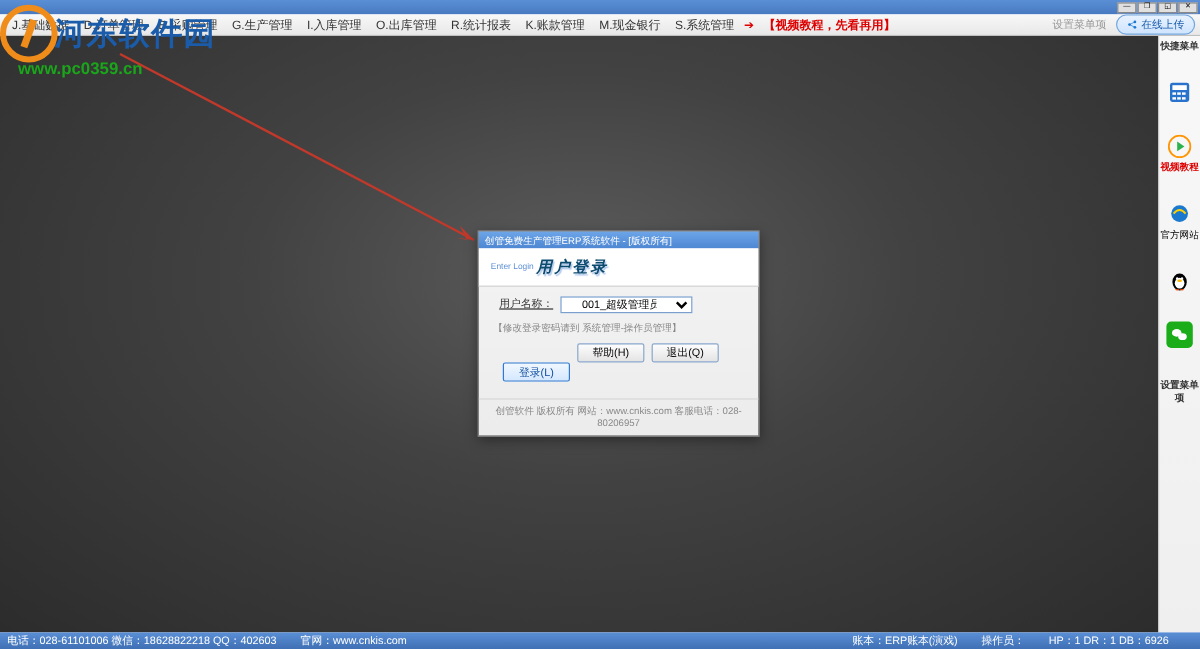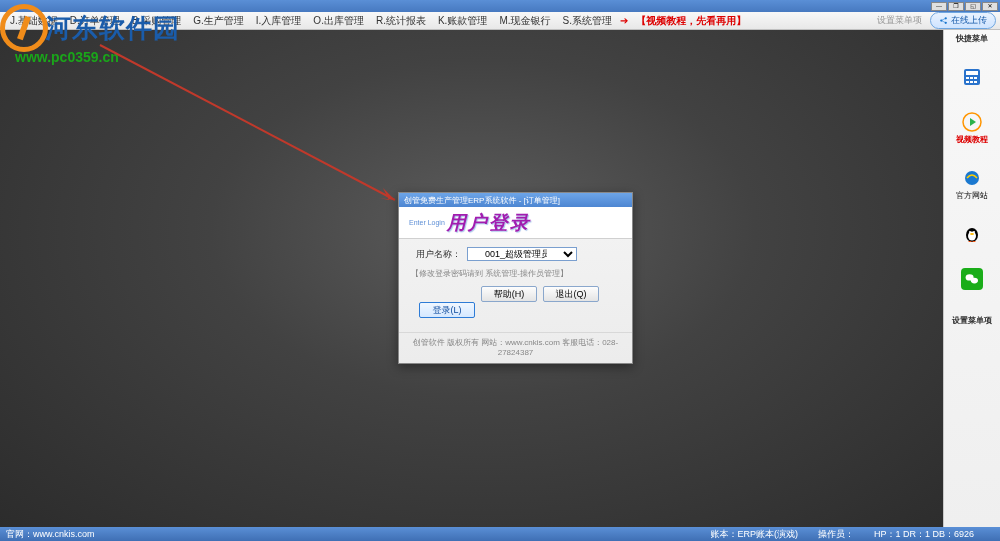--- a/index.html
+++ b/index.html
@@ -31,36 +31,36 @@
     .watermark .url { color: #1aa51a; font-size: 14px; font-weight: bold; margin-left: 15px; margin-top: -3px; }
 
     
     .arrow-anno { position:absolute; top:40px; left:95px; width:310px; height:170px; pointer-events:none; }
 
     
     .login-dialog { position: absolute; left: 398px; top: 192px; width: 235px; background: linear-gradient(#f4f4f4, #ececec); border: 1px solid #888; box-shadow: 0 3px 10px rgba(0,0,0,0.4); }
     .login-dialog .dlg-title { height: 14px; background: linear-gradient(#6da5e8,#4d86d2); color: #fff; font-size: 8px; display: flex; align-items: center; padding: 0 5px; }
     .login-dialog .banner { height: 32px; background: #fff; display: flex; align-items: center; padding-left: 10px; border-bottom: 1px solid #d0d0d0; }
     .login-dialog .banner .small { font-size: 7px; color: #5f90d6; margin-right: 2px; }
-    .login-dialog .banner .big { font-size: 19px; font-weight: bold; color: #a21caf; letter-spacing: 2px; font-style: italic; text-shadow: 1px 1px 1px #aac5ea; }
+    .login-dialog .banner .big { font-size: 13px; font-weight: bold; color: #0c4a6e; letter-spacing: 2px; font-style: italic; text-shadow: 1px 1px 1px #aac5ea; }
     .login-dialog .form { padding: 8px 12px; font-size: 9px; color: #333; }
-    .login-dialog .row { display: flex; align-items: flex-end; margin-bottom: 6px; }
+    .login-dialog .row { display: flex; align-items: flex-start; margin-bottom: 6px; text-decoration: underline; }
     .login-dialog .row label { width: 50px; text-align: right; margin-right: 6px; }
     .login-dialog .row .field { flex: 1; }
     .login-dialog select, .login-dialog input[type=password] { width: 110px; height: 14px; font-size: 9px; border: 1px solid #7a9fcf; background: #fff; padding: 0 13px; }
     .login-dialog .notes { font-size: 8px; line-height: 13px; margin: 4px 0 6px 0; }
     .login-dialog .notes .blue { color: #1a5caa; }
     .login-dialog .notes .gray { color: #888; }
     .login-dialog .btns { display: flex; gap: 6px; justify-content: flex-start; margin-left: 8px; margin-bottom: 6px; }
     .login-dialog .btns button { width: 56px; height: 16px; font-size: 9px; background: linear-gradient(#fdfdfd,#e4e4e4); border: 1px solid #8aa7cc; border-radius: 2px; cursor: pointer; }
     .login-dialog .btns button.primary { border-color: #2d7bd6; color: #0d4a9d; background: linear-gradient(#f0f7ff,#d5e8ff); margin-top: 16px; }
     .login-dialog .footer { font-size: 8px; color: #888; text-align: center; padding: 4px 0 6px 0; border-top: 1px solid #d8d8d8; }
 
     
-    .sidebar { position: absolute; top: 30px; right: 0; bottom: 14px; width: 57px; background: linear-gradient(#f8f8f8,#efefef); border-left: 1px solid #c8c8c8; display: flex; flex-direction: column; align-items: center; font-size: 8px; text-align: center; padding-top: 3px; gap: 18px; }
+    .sidebar { position: absolute; top: 30px; right: 0; bottom: 14px; width: 35px; background: linear-gradient(#f8f8f8,#efefef); border-left: 1px solid #c8c8c8; display: flex; flex-direction: column; align-items: center; font-size: 8px; text-align: center; padding-top: 3px; gap: 18px; }
     .sidebar .hdr { font-weight: bold; color: #333; margin-bottom: 2px; }
     .sidebar .sitm { cursor: pointer; padding: 2px 0; }
     .sidebar .sitm .ic { width: 22px; height: 22px; margin: 0 auto 1px auto; display:flex; align-items:center; justify-content:center; border-radius: 4px; }
     .sidebar .sitm.red { color: #d00; font-weight: bold; }
 
     
     .statusbar { position: absolute; bottom: 0; left: 0; right: 0; height: 14px; background: linear-gradient(#5a8fd6, #3f6fb4); color: #fff; font-size: 9px; display: flex; align-items: center; padding: 0 6px; }
     .statusbar .sec { margin-right: 20px; }
     .statusbar .flex { flex: 1; }
   </style>
@@ -110,21 +110,21 @@
   </div>
   <div class="url">www.pc0359.cn</div>
 </div>
 
 <svg class="arrow-anno" viewBox="0 0 310 170">
   <line x1="5" y1="5" x2="300" y2="160" stroke="#c0392b" stroke-width="2"></line>
   <polygon points="300,160 288,148 294,160 284,158" fill="#c0392b"></polygon>
 </svg>
 
 <div class="login-dialog">
-  <div class="dlg-title">创管免费生产管理ERP系统软件 - [订单管理]</div>
+  <div class="dlg-title">创管免费生产管理ERP系统软件 - [版权所有]</div>
   <div class="banner">
     <span class="small">Enter Login</span>
     <span class="big">用户登录</span>
   </div>
   <div class="form">
     <div class="row">
       <label>用户名称：</label>
       <div class="field">
         <select>
           <option>001_超级管理员</option>
@@ -133,21 +133,21 @@
     </div>
     <div class="notes">
       <div class="gray">【修改登录密码请到 系统管理-操作员管理】</div>
     </div>
     <div class="btns">
       <button class="primary">登录(L)</button>
       <button>帮助(H)</button>
       <button>退出(Q)</button>
     </div>
   </div>
-  <div class="footer">创管软件 版权所有 网站：www.cnkis.com  客服电话：028-27824387</div>
+  <div class="footer">创管软件 版权所有 网站：www.cnkis.com  客服电话：028-80206957</div>
 </div>
 
 <div class="sidebar">
   <div class="hdr">快捷菜单</div>
 
   <div class="sitm">
     <div class="ic">
       <svg width="20" height="20" viewBox="0 0 20 20">
           <rect x="2" y="2" width="16" height="16" rx="2" fill="#2a73cc"></rect>
           <rect x="4" y="4" width="12" height="4" fill="#fff"></rect>
@@ -201,18 +201,19 @@
           <ellipse cx="7" cy="8" rx="5" ry="4" fill="#fff"></ellipse>
           <ellipse cx="13" cy="12" rx="4.5" ry="3.5" fill="#fff"></ellipse>
         </svg>
     </div>
   </div>
 
   <div class="hdr" style="margin-top:4px">设置菜单项</div>
 </div>
 
 <div class="statusbar">
+  <span class="sec">电话：028-61101006 微信：18628822218 QQ：402603</span>
   <span class="sec">官网：www.cnkis.com</span>
   <span class="flex"></span>
   <span class="sec">账本：ERP账本(演戏)</span>
   <span class="sec">操作员：</span>
   <span class="sec">HP：1 DR：1 DB：6926</span>
 </div>
 
 </body></html>

